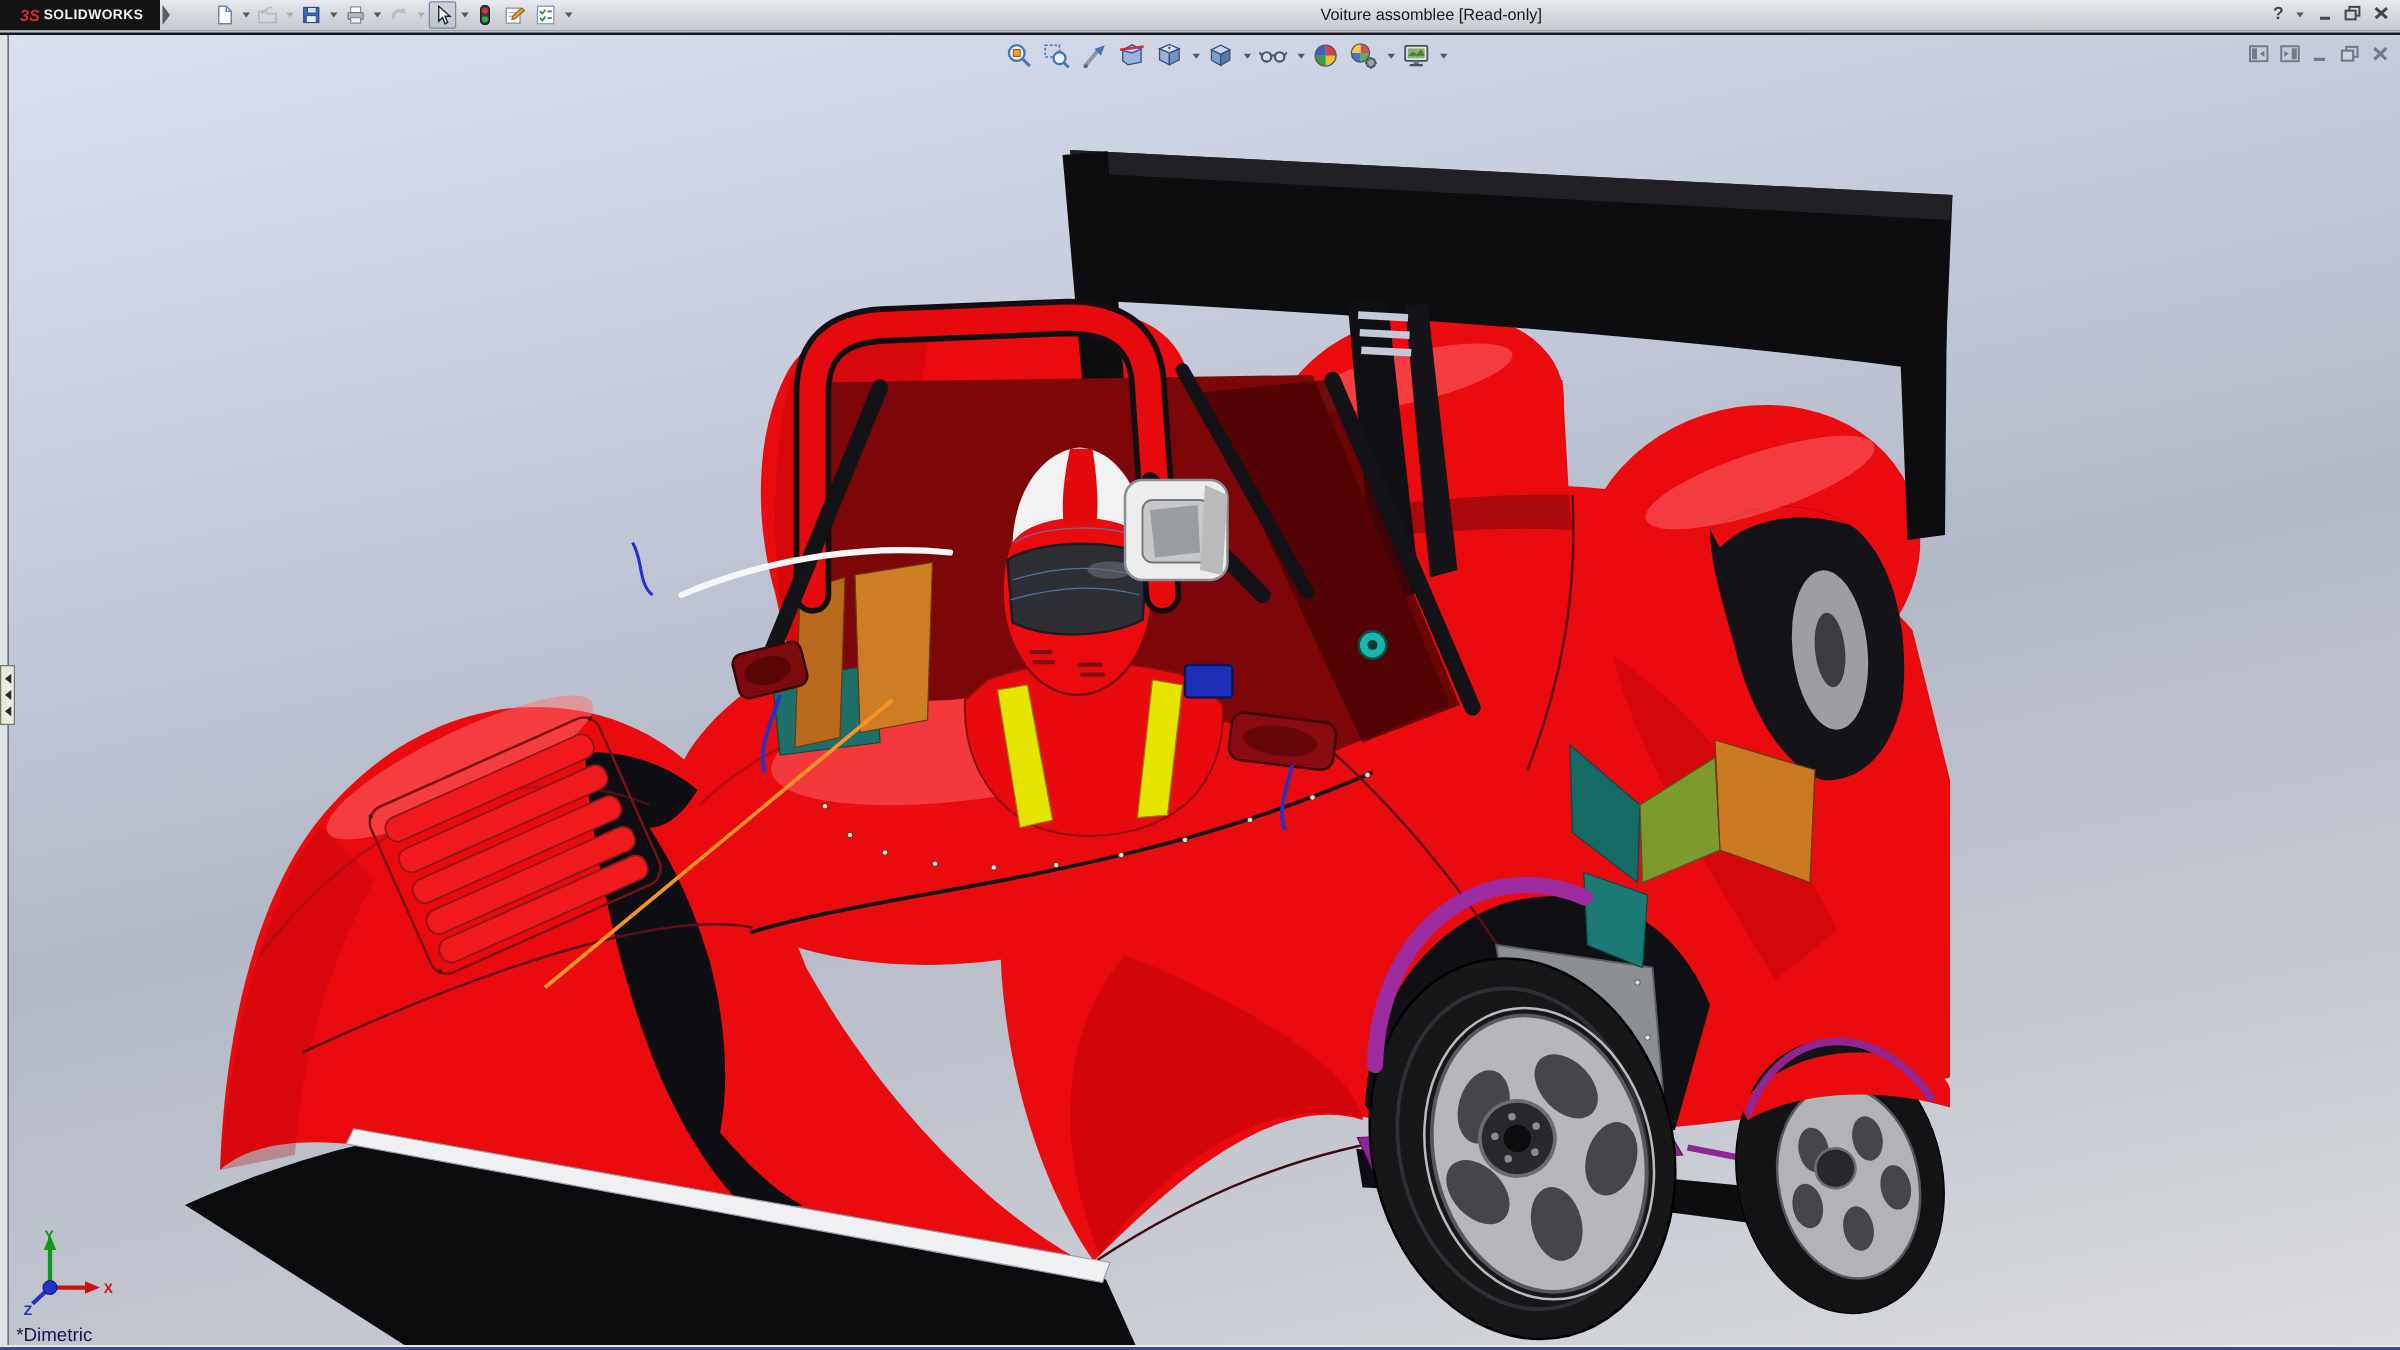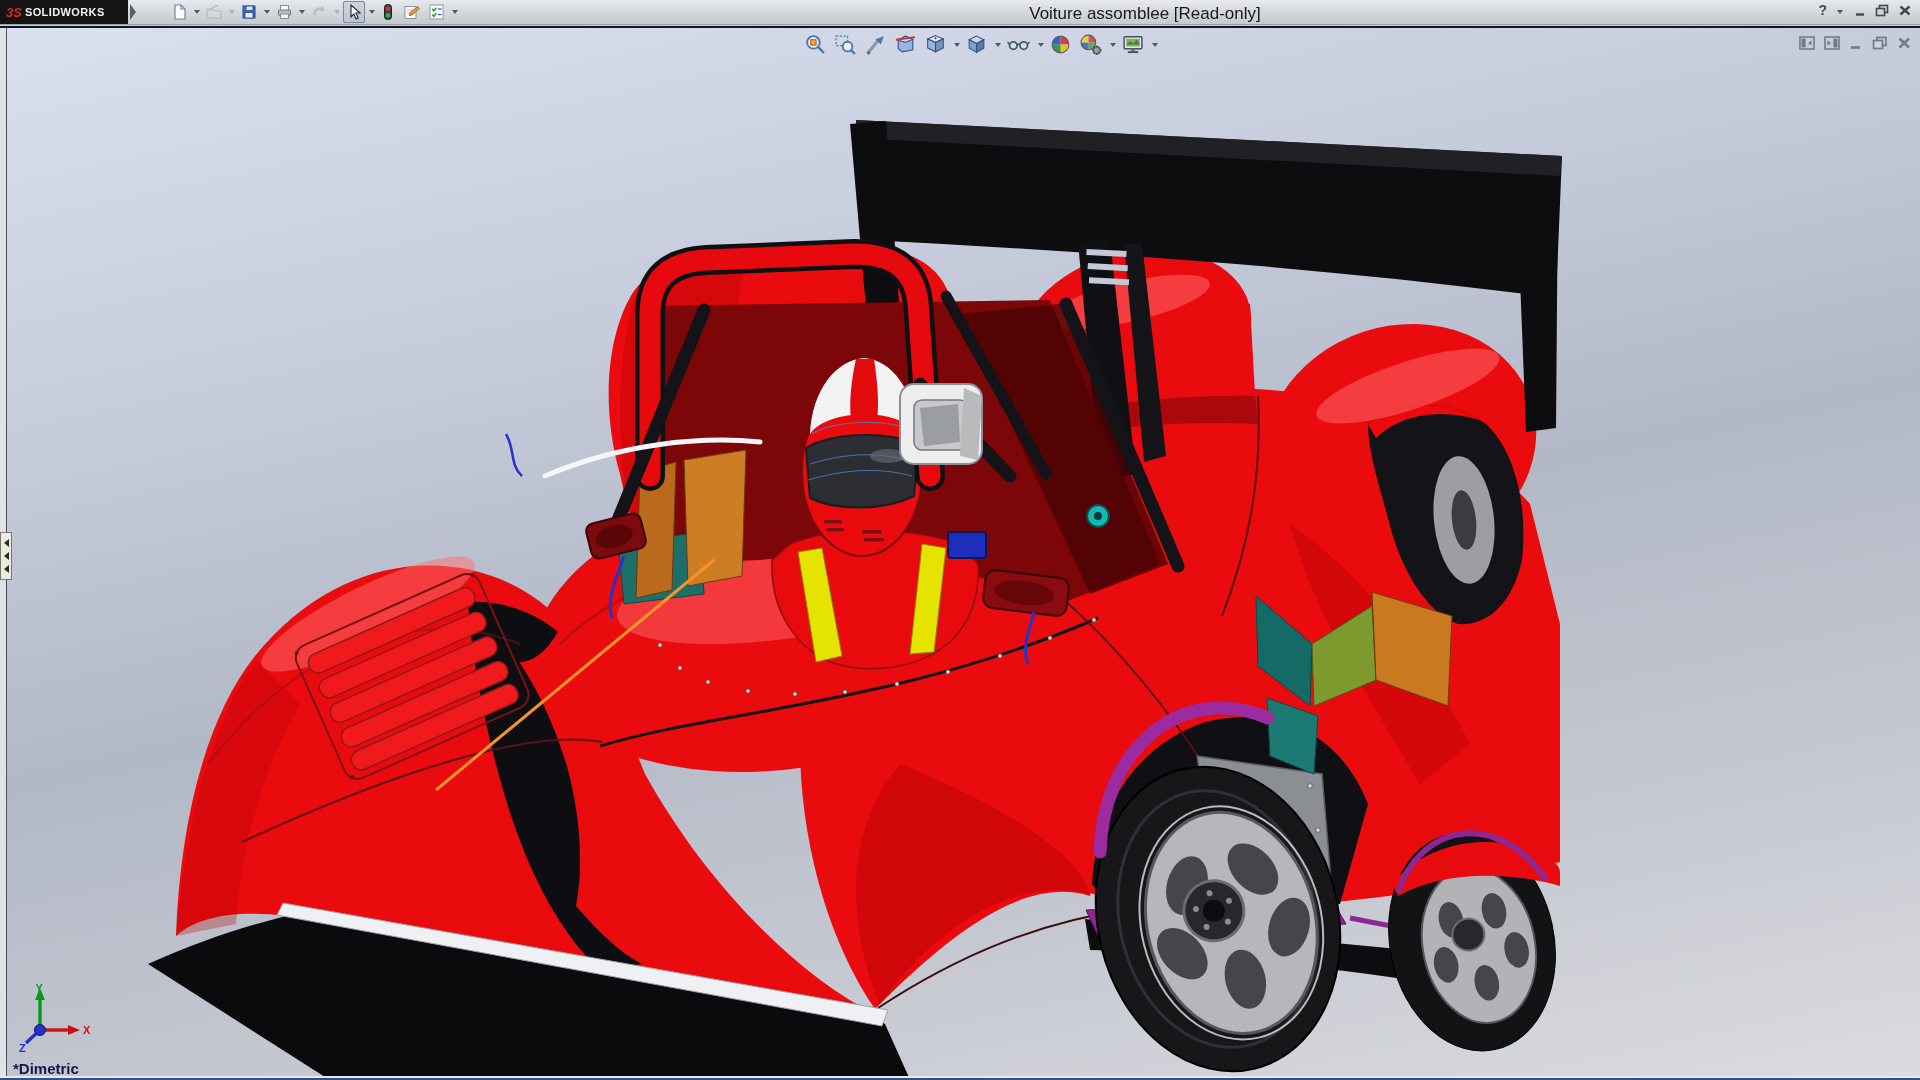--- a/index.html
+++ b/index.html
@@ -2,51 +2,51 @@
 <html><head>
 <meta charset="utf-8">
 <style>
   html,body{margin:0;padding:0;}
   body{width:1920px;height:1080px;overflow:hidden;font-family:"Liberation Sans",sans-serif;background:#c9ccd2;position:relative;}
   
   .titlebar{position:absolute;top:0;left:0;width:1920px;height:24px;
     background:linear-gradient(180deg,#e6e9ed 0%,#d3d6db 55%,#c7cad0 100%);
     border-bottom:1px solid #9aa0a8;z-index:50;}
   .logo{position:absolute;left:0;top:0;width:128px;height:24px;background:#141414;
-    display:flex;align-items:center;padding-left:6px;box-sizing:border-box;}
+    display:flex;align-items:center;padding-left:16px;box-sizing:border-box;}
   .logo .brand-prefix{color:#d02a2a;font-weight:bold;font-style:italic;font-size:13px;margin-right:3px;}
   .logo .brand-name{color:#f2f2f2;font-weight:bold;font-size:11px;letter-spacing:.4px;text-align:center;}
   .logo-flyout{position:absolute;left:130px;top:4px;width:0;height:0;border-left:6px solid #5a5f66;
     border-top:8px solid transparent;border-bottom:8px solid transparent;}
   .tb-icons{position:absolute;left:168px;top:1px;height:22px;display:flex;align-items:center;}
   .tb-btn{display:flex;align-items:center;margin-right:2px;padding:1px;border:1px solid transparent;}
   .tb-btn svg{display:block;}
   .dd{width:0;height:0;border-top:4px solid #55585e;border-left:3.5px solid transparent;border-right:3.5px solid transparent;margin:0 3px 0 2px;}
   .dd.dis{border-top-color:#abafb6;}
   .pressed{background:linear-gradient(#cdd4df,#bcc4d2);border:1px solid #7c8799;border-radius:2px;}
-  .title{position:absolute;left:1145px;top:4px;transform:translateX(-50%);font-size:17px;color:#16181c;white-space:nowrap;}
+  .title{position:absolute;left:1145px;top:4px;transform:translateX(-50%);font-size:13px;color:#16181c;white-space:nowrap;}
   .win-controls{position:absolute;right:8px;top:2px;display:flex;align-items:center;gap:8px;color:#43474e;}
   .help-q{font-size:14px;font-weight:bold;color:#43474e;}
   .win-glyph svg{display:block;}
   
   .viewport{position:absolute;top:26px;left:0;width:1920px;height:1054px;
     background:linear-gradient(168deg,#dae0f0 0%,#c5cbda 30%,#b2b8c6 52%,#c6c9d1 78%,#dadcdf 100%);
     border-top:2px solid #14161f;box-sizing:border-box;z-index:10;}
   .left-strip{position:absolute;left:0;top:0;bottom:0;width:6px;background:#dfe2e6;border-right:1px solid #4a4f58;z-index:20;}
   .side-tab{position:absolute;left:0;top:504px;width:12px;height:48px;background:#eceade;border:1px solid #77796f;
     box-sizing:border-box;z-index:21;display:flex;flex-direction:column;align-items:center;justify-content:space-around;padding:4px 0;}
   .tri-left{width:0;height:0;border-right:5px solid #2a2a2a;border-top:4px solid transparent;border-bottom:4px solid transparent;}
   .viewbar{position:absolute;left:802px;top:3px;display:flex;align-items:center;z-index:22;}
   .vb-btn{display:flex;align-items:center;margin-right:3px;padding:2px;}
   .vb-btn svg{display:block;}
   .doc-controls{position:absolute;right:8px;top:8px;display:flex;align-items:center;gap:9px;z-index:22;}
   .doc-controls svg{display:block;}
   .scene{position:absolute;left:0;top:0;width:1920px;height:1054px;z-index:11;}
   .triad{position:absolute;left:16px;bottom:26px;z-index:22;}
-  .view-label{position:absolute;left:13px;bottom:3px;font-size:15px;font-weight:700;color:#16164e;z-index:22;}
+  .view-label{position:absolute;left:13px;bottom:3px;font-size:15px;font-weight:400;color:#16164e;z-index:22;}
   .bottom-edge{position:absolute;left:0;right:0;bottom:0;height:4px;z-index:23;
     background:linear-gradient(180deg,#e6e9ee 0 50%,#31508a 50% 100%);}
 </style>
 </head>
 <body>
 
 <div class="titlebar">
   <div class="logo">
     <span class="brand-prefix">3S</span>
     <span class="brand-name">SOLIDWORKS</span>

